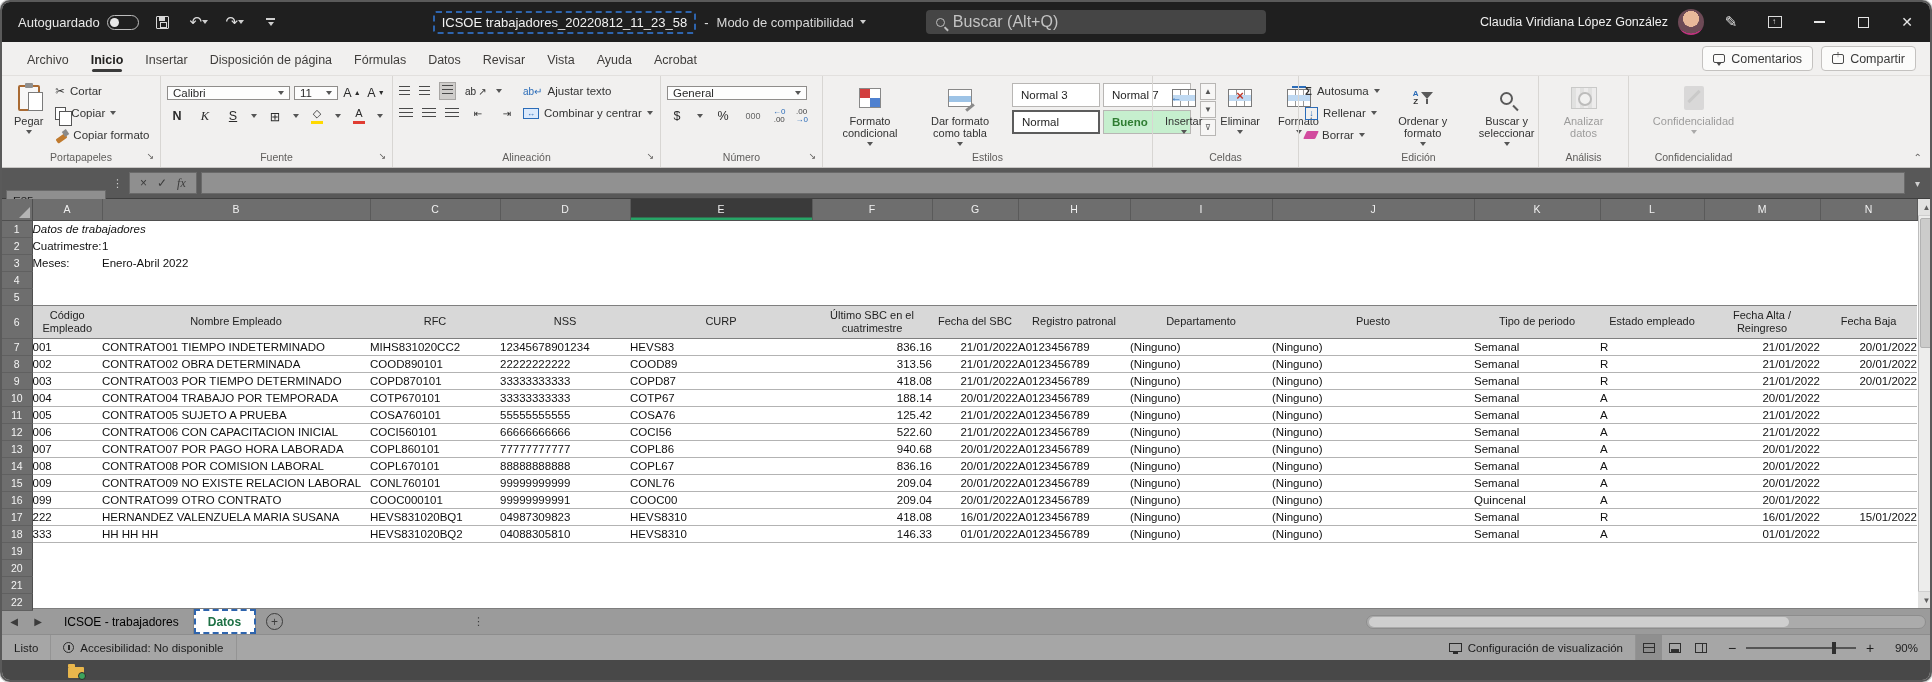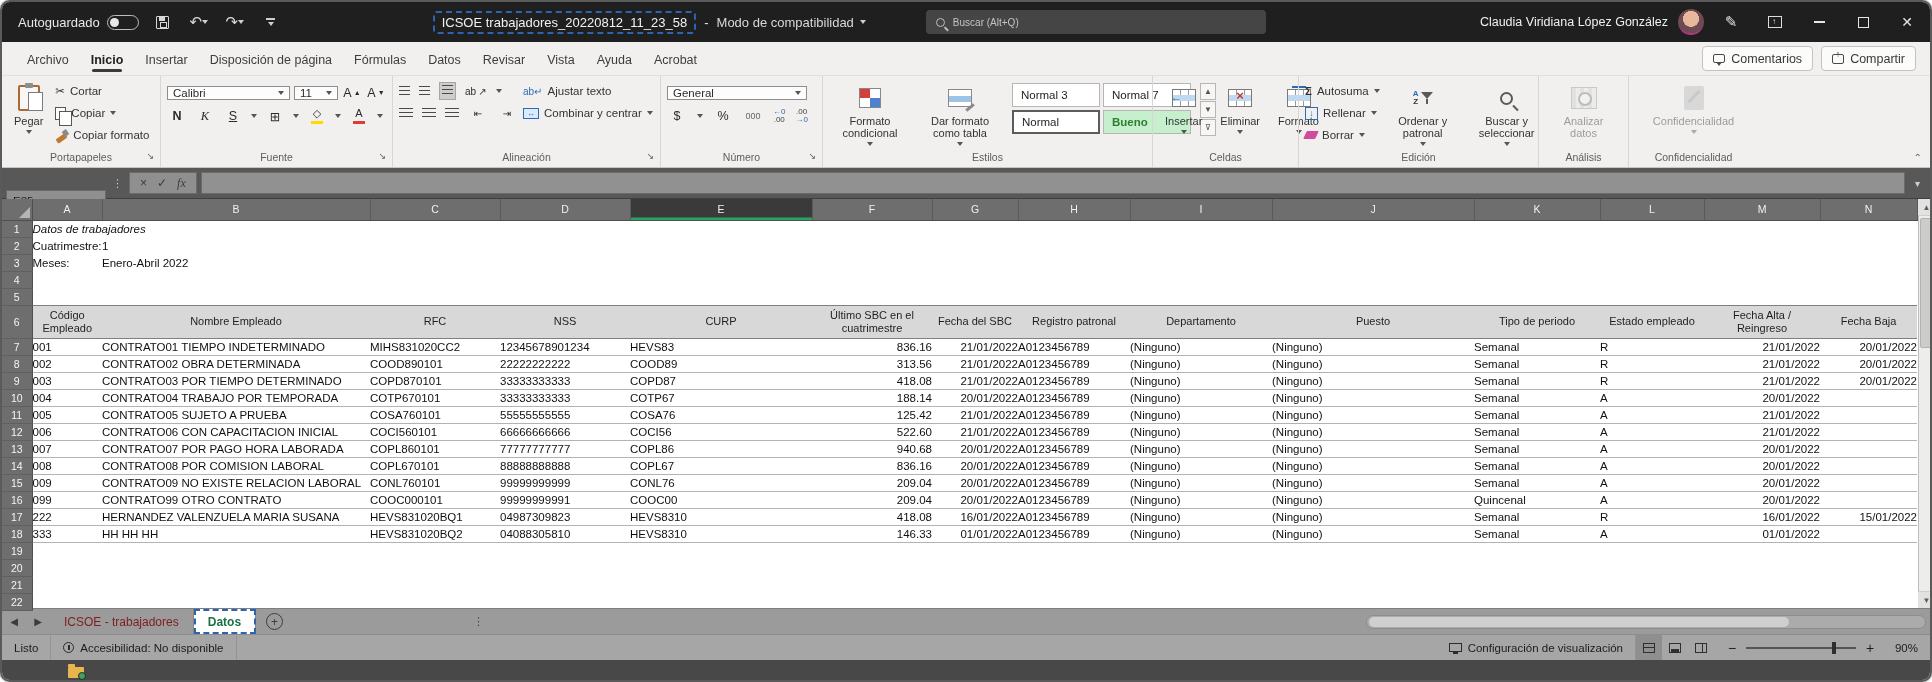--- a/index.html
+++ b/index.html
@@ -16,21 +16,21 @@
   .floppy{width:13px;height:13px;border:1.5px solid #d8d8d8;border-radius:1px;position:relative;}
   .floppy:before{content:"";position:absolute;top:0;left:2px;width:6px;height:4px;background:#d8d8d8;}
   .floppy:after{content:"";position:absolute;bottom:0;left:2.5px;width:5px;height:4px;border:1px solid #d8d8d8;}
   .cdn{width:0;height:0;border-left:3.5px solid transparent;border-right:3.5px solid transparent;border-top:4px solid #555;display:inline-block;}
   .cdn.light{border-top-color:#cfcfcf;}
   .qat-custom{display:inline-flex;flex-direction:column;align-items:center;gap:2px;}
   .qat-custom .bar{width:9px;height:1.5px;background:#cfcfcf;}
   .tb-title{display:flex;align-items:center;gap:8px;margin-left:150px;white-space:nowrap;}
   .fname{border:2px dashed #2e64ad;border-radius:3px;padding:2px 7px;font-size:13px;color:#f2f2f2;}
   .fmode{color:#d8d8d8;display:flex;align-items:center;gap:6px;}
-  .searchbox{margin-left:60px;width:340px;height:24px;background:#454545;border-radius:4px;display:flex;align-items:center;gap:8px;padding:0 10px;color:#c3c3c3;font-size:10px;}
+  .searchbox{margin-left:60px;width:340px;height:24px;background:#454545;border-radius:4px;display:flex;align-items:center;gap:8px;padding:0 10px;color:#c3c3c3;font-size:16px;}
   .mag{width:9px;height:9px;border:1.5px solid #bdbdbd;border-radius:50%;position:relative;flex:0 0 auto;}
   .mag:after{content:"";position:absolute;width:5px;height:1.5px;background:#bdbdbd;transform:rotate(45deg);left:7px;top:9px;}
   .tb-right{margin-left:auto;display:flex;align-items:center;gap:10px;}
   .username{font-size:12.5px;color:#f0f0f0;}
   .avatar{width:26px;height:26px;border-radius:50%;background:radial-gradient(circle at 50% 38%,#e8b89a 0 38%,#6d4a56 39% 70%,#c2317f 71%);flex:0 0 auto;}
   .pen{font-size:15px;color:#e0e0e0;}
   .ribdisp{width:14px;height:12px;border:1.5px solid #dcdcdc;position:relative;}
   .ribdisp:after{content:"↑";position:absolute;font-size:8px;left:3px;top:0px;color:#dcdcdc;}
   .winbtn{width:34px;height:28px;display:inline-flex;align-items:center;justify-content:center;color:#e6e6e6;font-size:14px;}
   .maxi{width:11px;height:11px;border:1.5px solid #e6e6e6;}
@@ -139,21 +139,21 @@
   tr.r6 td{background:#d8d8d8;border-top:1px solid #7f7f7f;border-bottom:1px solid #7f7f7f;font-size:11px;color:#1f1f1f;text-align:center;white-space:normal;line-height:13px;vertical-align:middle;padding:2px 3px;}
   tr.r6{height:33px;}
   .vscroll{width:17px;background:#ededec;border-left:1px solid #bdbdbd;display:flex;flex-direction:column;align-items:center;}
   .varrow{width:17px;height:17px;display:flex;align-items:center;justify-content:center;font-size:8px;color:#5d5d5d;background:#e2e2e1;border-bottom:1px solid #cfcfcf;}
   .varrow.bot{margin-top:auto;border-top:1px solid #cfcfcf;border-bottom:none;}
   .vthumb{width:13px;height:130px;background:#cccccb;border:1px solid #b2b2b2;margin-top:2px;border-radius:2px;}
 
   
   .tabsbar{height:26px;background:#9b9b9b;display:flex;align-items:center;border-top:1px solid #7e7e7e;}
   .tnav{width:24px;text-align:center;color:#3b3b3b;font-size:10px;}
-  .sheettab{height:100%;display:flex;align-items:center;padding:0 14px;font-size:12px;color:#7f1d1d;border-right:1px solid #868686;background:#9b9b9b;}
+  .sheettab{height:100%;display:flex;align-items:center;padding:0 14px;font-size:12px;color:#000000;border-right:1px solid #868686;background:#9b9b9b;}
   .sheettab.active{background:#ffffff;color:#1e7145;font-weight:bold;position:relative;outline:2px dashed #2e64ad;outline-offset:-2px;}
   .addsheet{width:17px;height:17px;border-radius:50%;border:1.3px solid #3d3d3d;color:#3d3d3d;display:flex;align-items:center;justify-content:center;font-size:12px;margin-left:10px;}
   .tabdots{margin-left:190px;color:#3d3d3d;font-size:11px;letter-spacing:1px;}
   .hscroll{margin-left:auto;margin-right:4px;width:560px;height:14px;background:#ababab;border:1px solid #8d8d8d;border-radius:7px;display:flex;align-items:center;}
   .hthumb{width:420px;height:10px;background:#cfcfcf;border-radius:5px;margin-left:2px;}
 
   
   .statusbar{height:26px;background:#a6a6a6;display:flex;align-items:center;font-size:11.5px;color:#1c1c1c;border-top:1px solid #8d8d8d;}
   .sseg{padding:0 12px;height:100%;display:flex;align-items:center;gap:6px;border-right:1px solid #949494;}
   .accico{width:11px;height:11px;border:1.3px solid #2b2b2b;border-radius:50%;position:relative;}
@@ -480,21 +480,21 @@
           <span class="bicon" style="gap:2px;">
               <span class="azi">
                 <span>A</span>
                 <span>Z</span>
               </span>
               <span class="funnel">
                 <span class="cone"></span>
                 <span class="stem"></span>
               </span>
             </span>
-          <span style="width:62px;">Ordenar y patronal</span>
+          <span style="width:62px;">Ordenar y formato</span>
             <span class="cdn"></span>
         </div>
         <div class="bigbtn">
           <span class="bicon">
               <span class="magbig"></span>
             </span>
           <span style="width:70px;">Buscar y seleccionar</span>
             <span class="cdn"></span>
         </div>
       </div>

